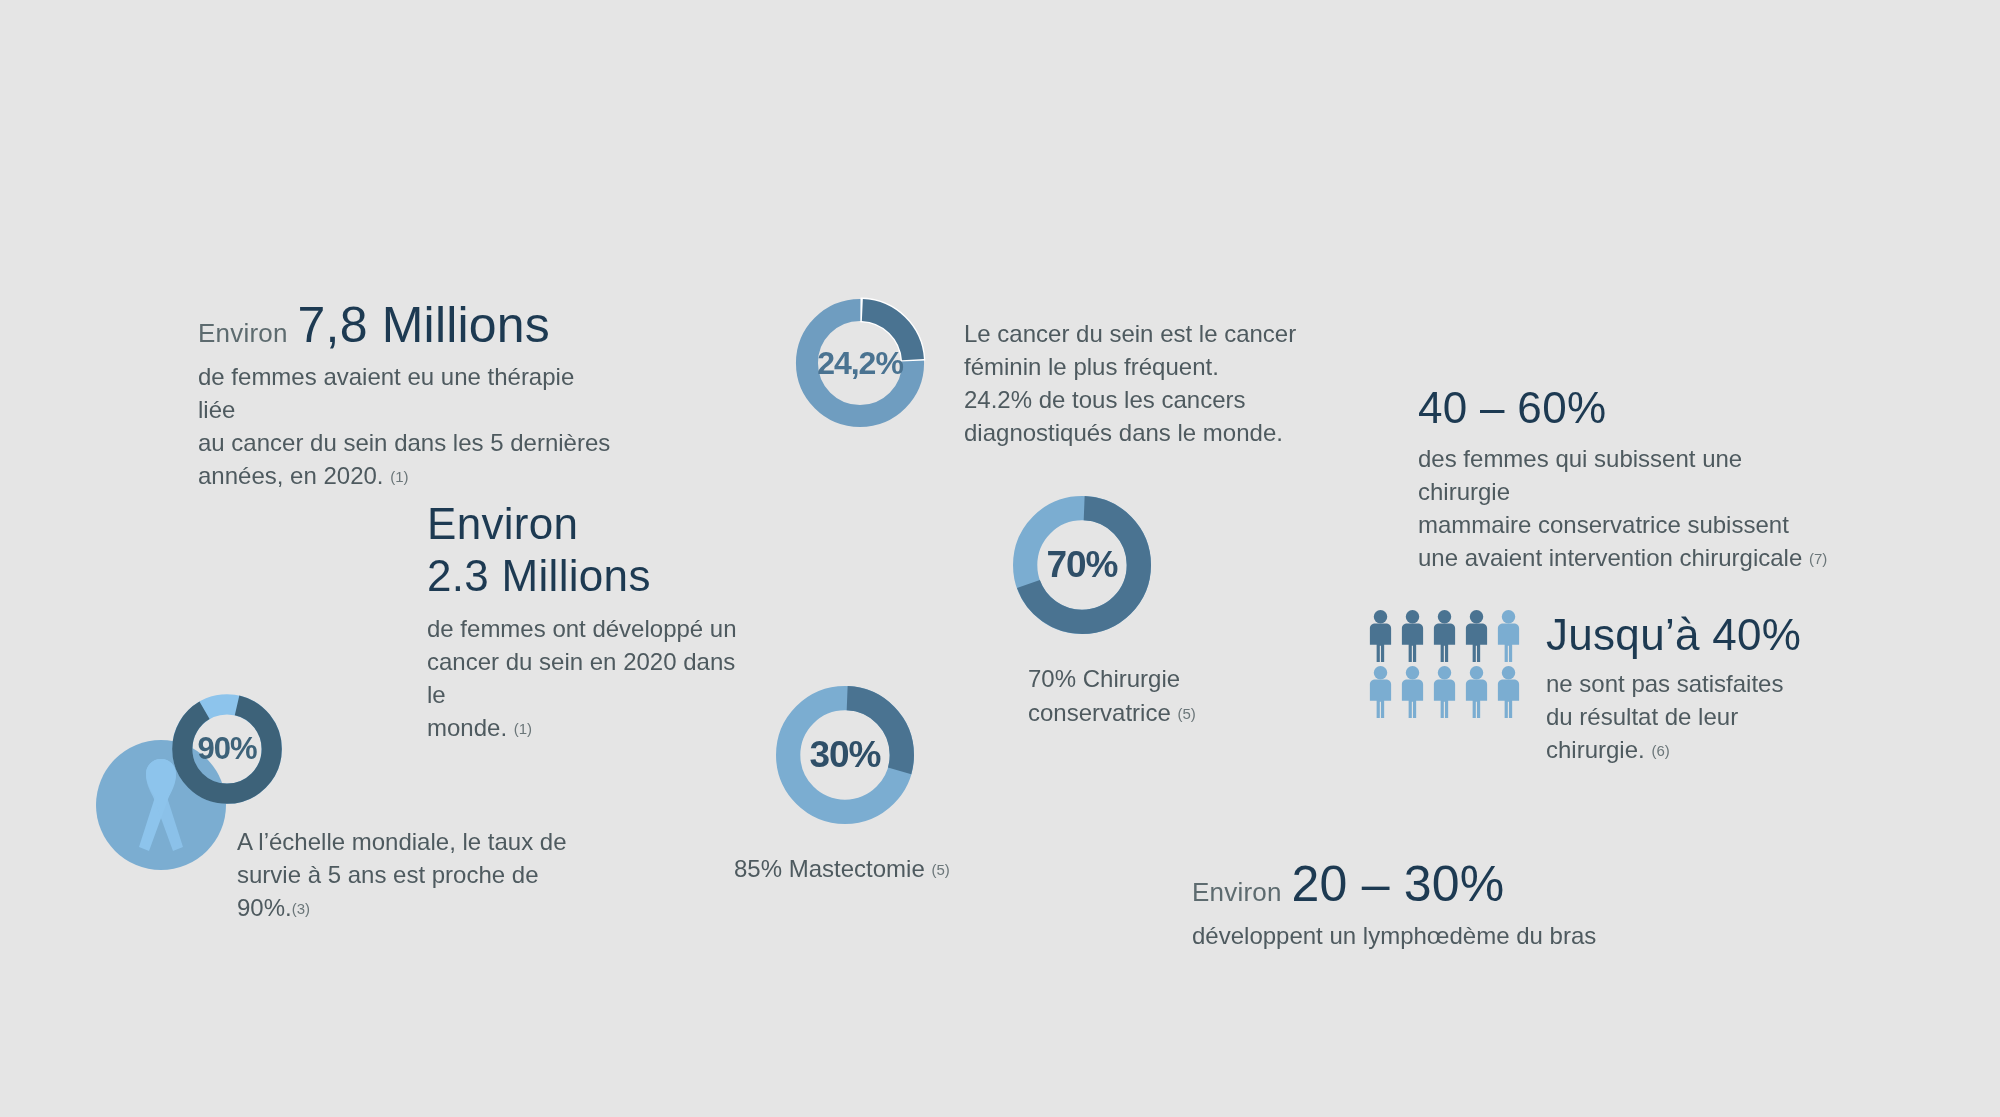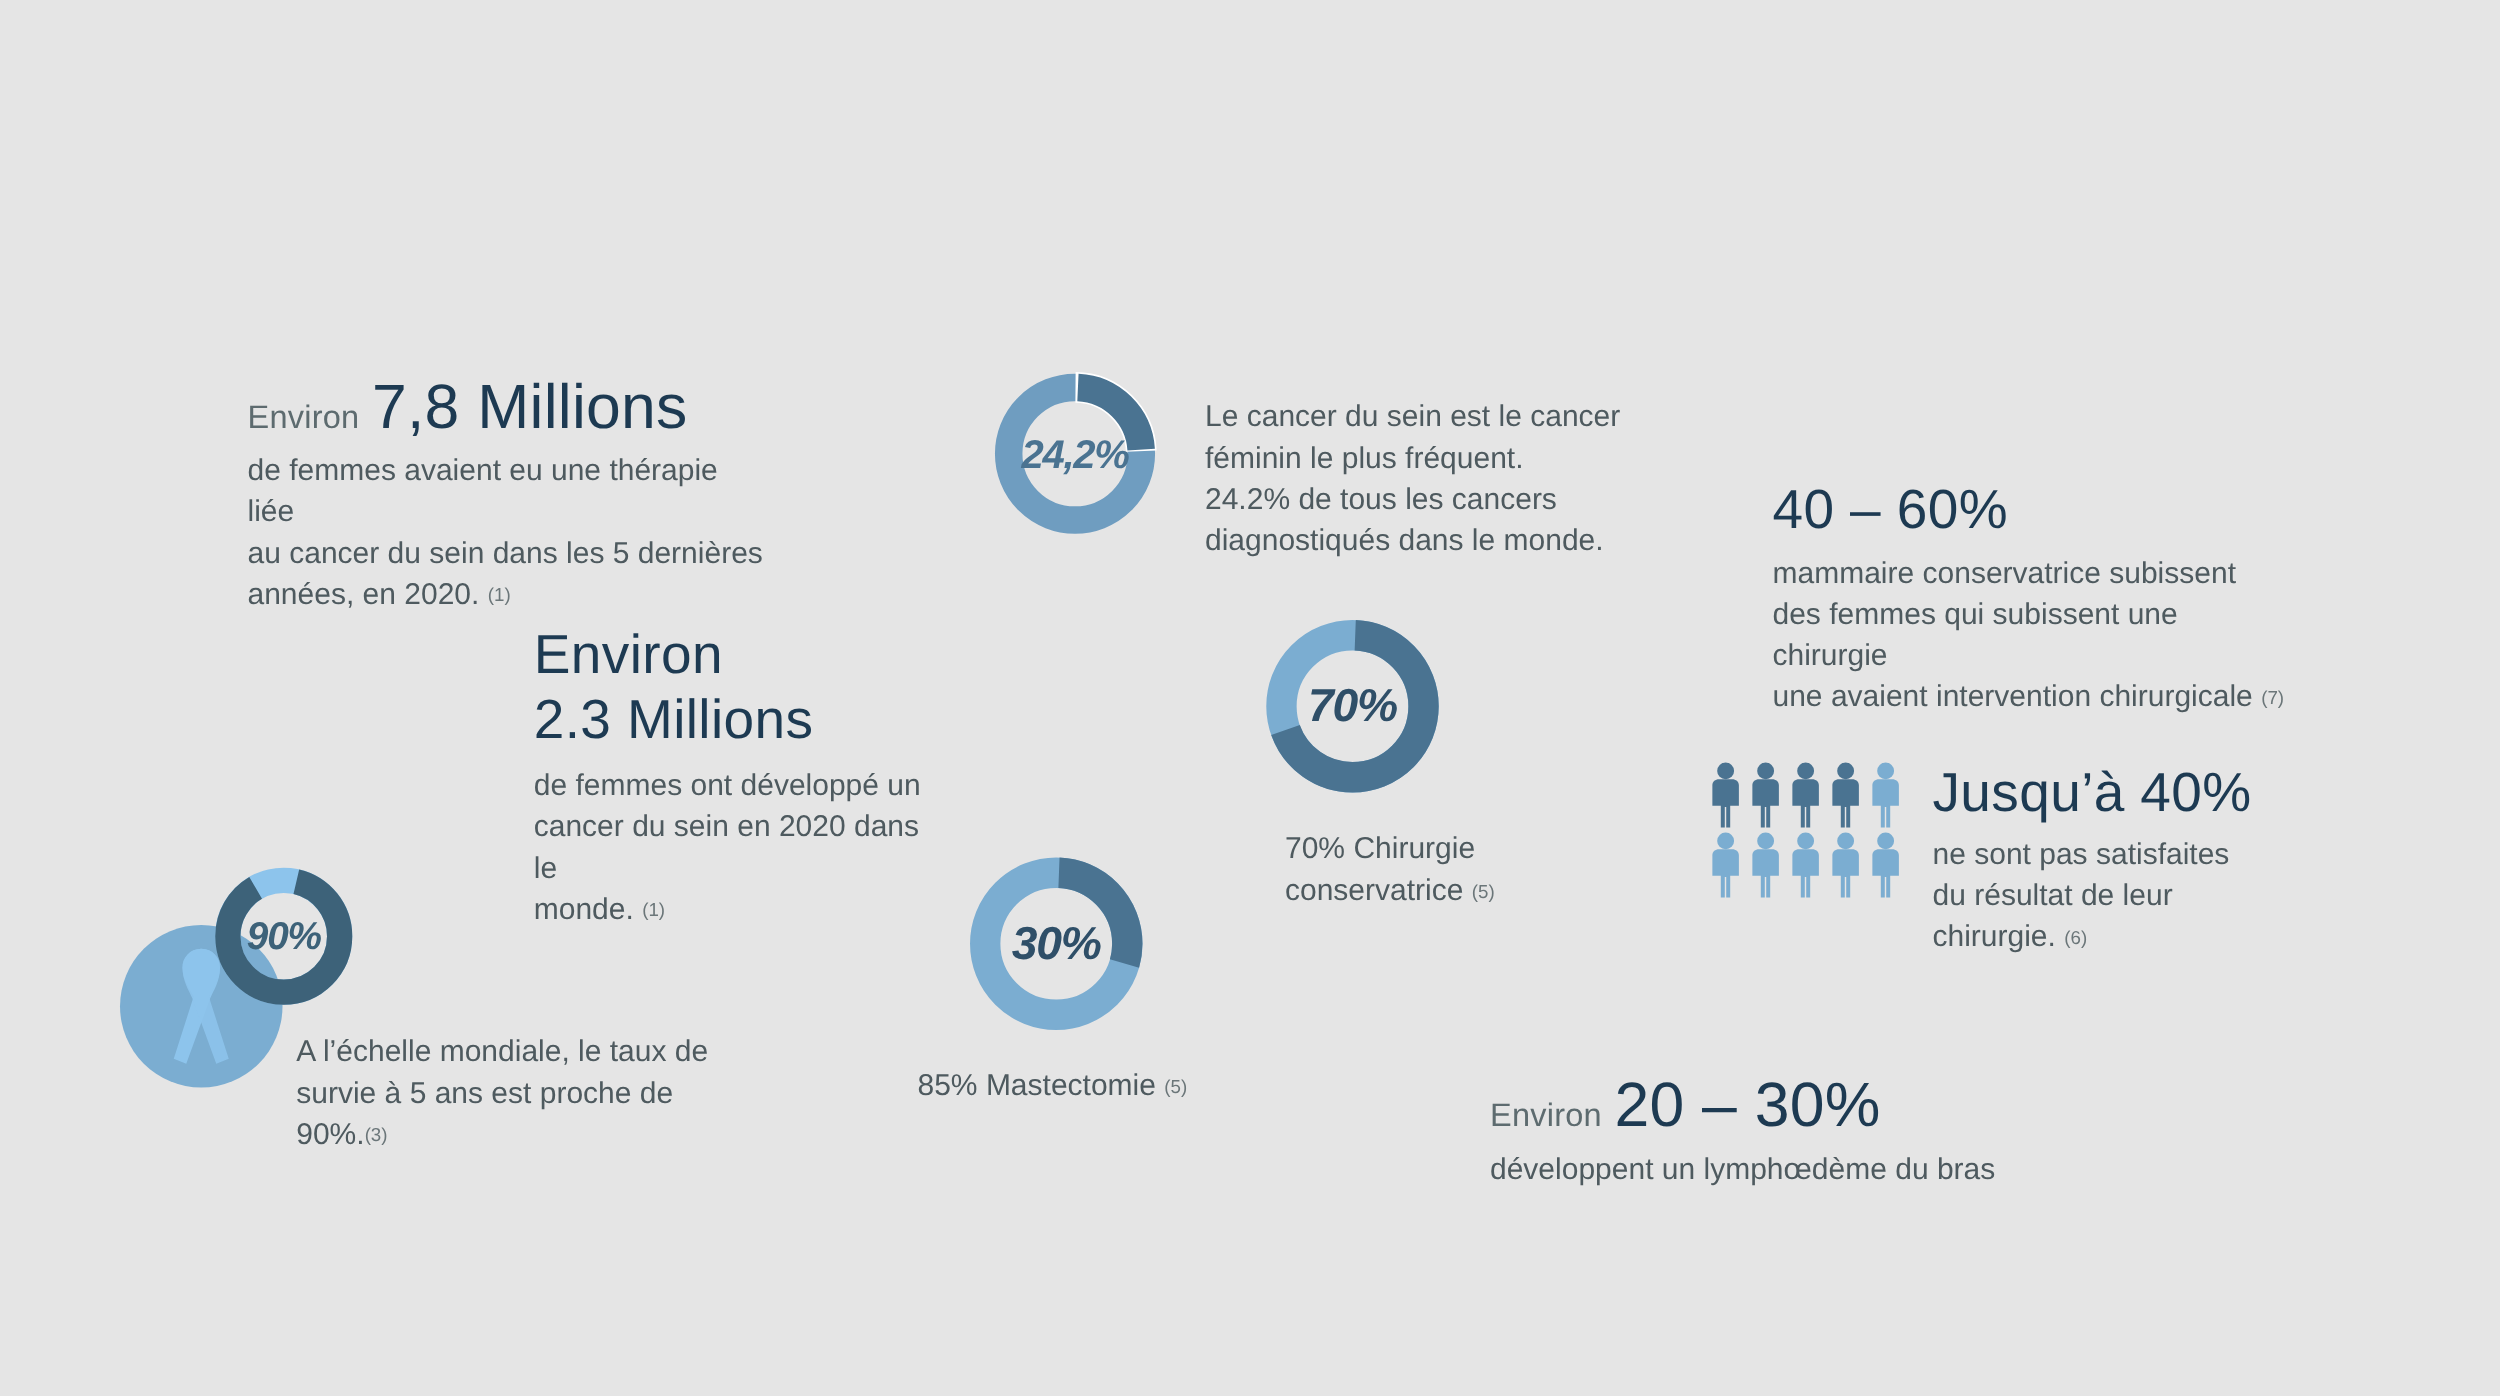--- a/index.html
+++ b/index.html
@@ -71,21 +71,20 @@
   .donut svg { display: block; }
   .donut-label {
     position: absolute;
     top: 0; left: 0; right: 0; bottom: 0;
     display: flex;
     align-items: center;
     justify-content: center;
     font-weight: 700;
     color: #4a7391;
     letter-spacing: -1px;
-    font-style: italic;
   }
   .donut-label.dark { color: #2f4f68; }
 
   
   .ribbon-circle {
     width: 130px; height: 130px;
     border-radius: 50%;
     background: #7badd1;
     display: flex;
     align-items: center;
@@ -137,22 +136,22 @@
         <div>féminin le plus fréquent.</div>
         <div>24.2% de tous les cancers</div>
         <div>diagnostiqués dans le monde.</div>
       </div>
     </div>
   </div>
 
   <div class="block" style="left:1418px; top:382px; width:420px;">
     <div class="headline-lg">40 – 60%</div>
     <div class="body" style="margin-top:8px;">
+      <div>des femmes qui subissent une chirurgie</div>
       <div>mammaire conservatrice subissent</div>
-      <div>des femmes qui subissent une chirurgie</div>
       <div>
         <span>une avaient intervention chirurgicale</span>
         <span class="refnum">(7)</span>
       </div>
     </div>
   </div>
 
   <div class="block" style="left:427px; top:498px; width:320px;">
     <div class="headline-lg">Environ</div>
     <div class="headline-lg">2.3 Millions</div>

